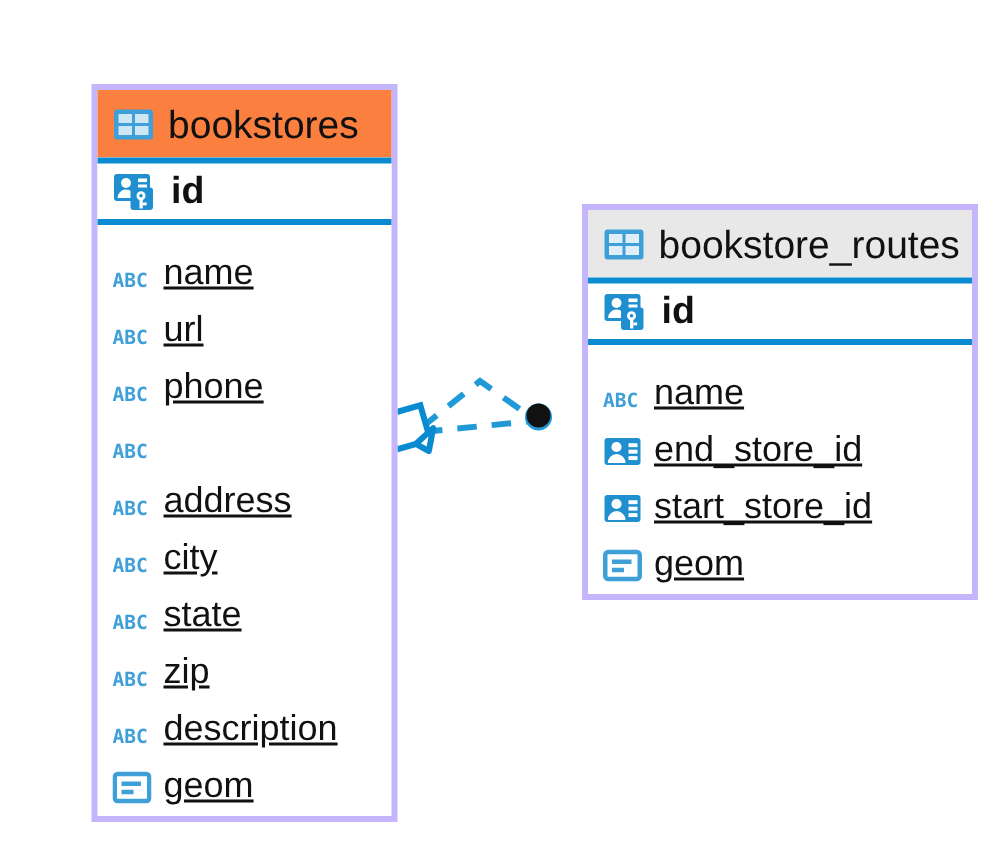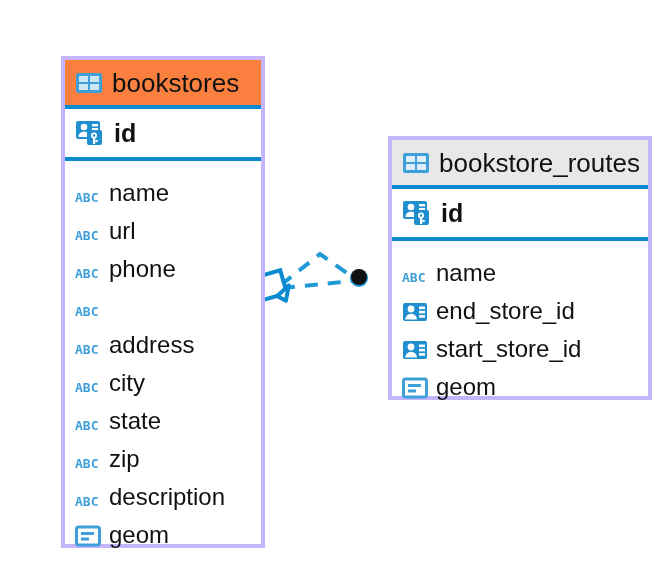--- a/index.html
+++ b/index.html
@@ -33,34 +33,34 @@
   .header-orange{ background:#fb8040; }
   .header-gray{ background:#e8e8e8; }
   .entity-title{
     font-size:26px;color:#111111;line-height:1;
     white-space:nowrap;
   }
 
   .pk-row{
     box-sizing:border-box;
     display:flex;align-items:center;gap:9px;
-    padding:0 10px;height:56px;
+    padding:0 10px;height:45px;
     border-top:4px solid #0a8ad0;
     border-bottom:4px solid #0a8ad0;
     background:#ffffff;
   }
   .pk-label{font-size:25px;font-weight:bold;color:#111;line-height:1;}
 
   .field-list{padding:6px 0 4px 0;}
   .field-row{
     box-sizing:border-box;
     display:flex;align-items:flex-end;gap:8px;
     padding:0 10px;height:38px;
   }
-  .field-label{font-size:24px;color:#111;line-height:1;white-space:nowrap;}
+  .field-label{font-size:24px;color:#111;line-height:1;white-space:nowrap;text-decoration:underline;}
 
   
   .ico{display:inline-block;flex:0 0 auto;line-height:0;}
   .ico svg{display:block;}
 
   
   #relationship-connector{
     position:absolute;left:0;top:0;width:654px;height:570px;
     z-index:2;pointer-events:none;
   }

